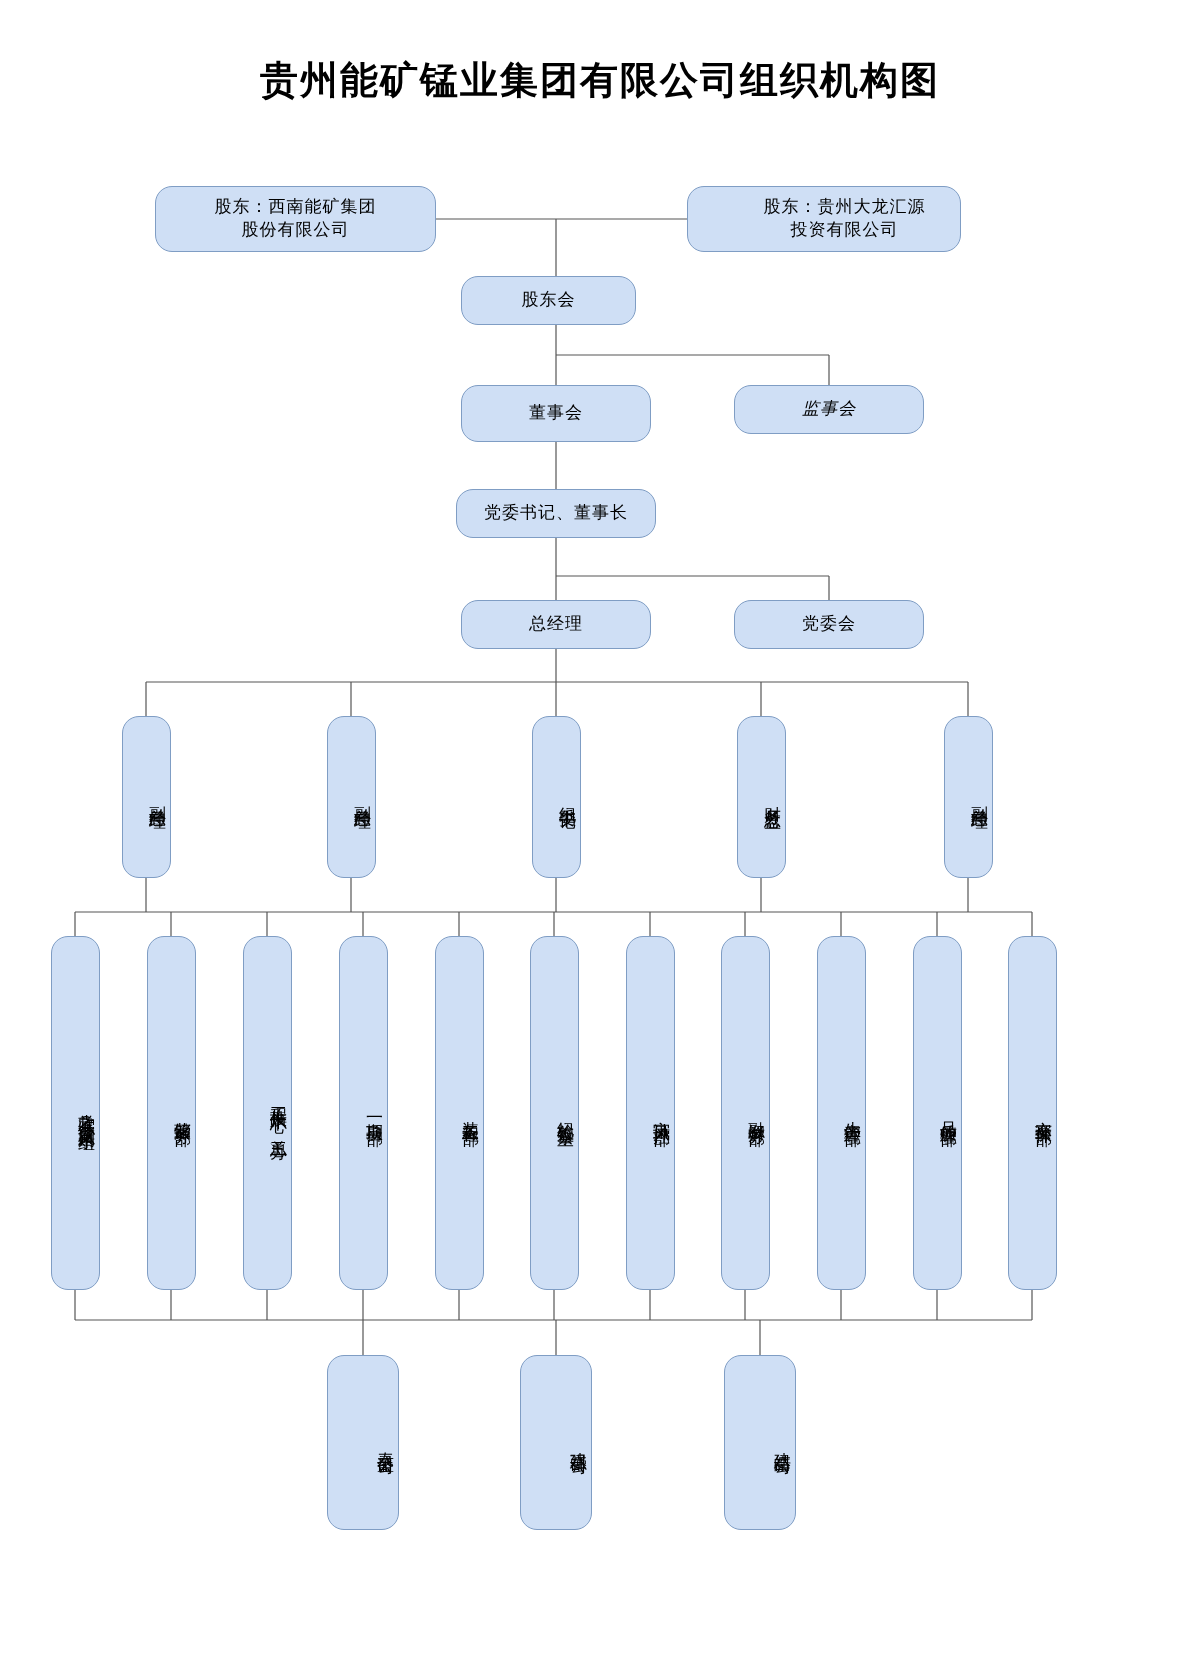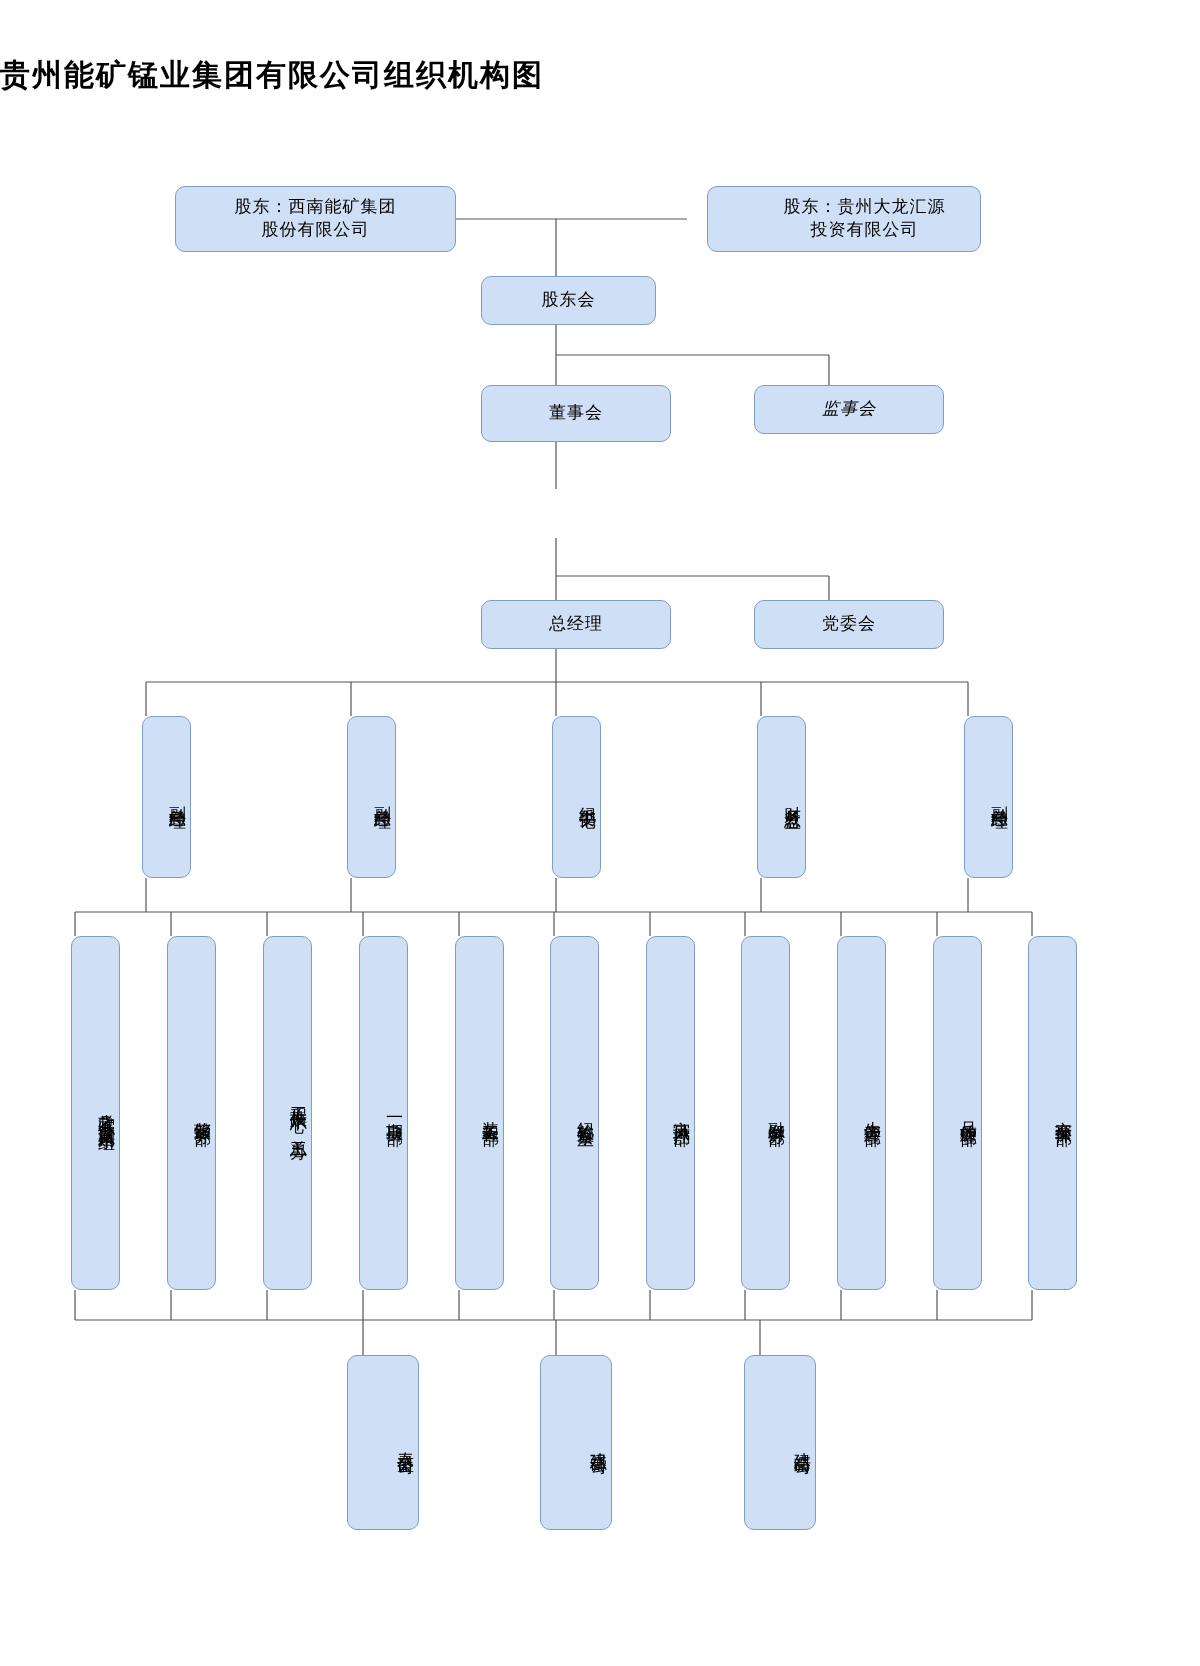--- a/index.html
+++ b/index.html
@@ -19,43 +19,42 @@
     position: absolute;
     left: 0; top: 0;
     width: 1200px;
     height: 1666px;
   }
   .title {
     position: absolute;
     left: 0;
     top: 55px;
     width: 1200px;
-    text-align: left;
-    font-size: 30px;
+    text-align: center;
+    font-size: 38px;
     font-weight: bold;
     letter-spacing: 2px;
     font-family: "Liberation Serif", serif;
   }
   .node {
     position: absolute;
     box-sizing: border-box;
     background: #cfdff5;
     border: 1px solid #7f9dc4;
-    border-radius: 10px;
+    border-radius: 17px;
     display: flex;
     align-items: center;
     justify-content: center;
     text-align: center;
     font-size: 17px;
     line-height: 1.35;
     font-family: "Liberation Serif", serif;
     letter-spacing: 1px;
     white-space: pre-line;
     padding: 2px;
-    margin-left: 20px;
   }
   .node.vert {
     writing-mode: vertical-rl;
     text-orientation: upright;
     letter-spacing: 2px;
     line-height: 1.25;
     padding: 8px 2px;
     align-items: flex-start;
     justify-content: center;
   }
@@ -143,20 +142,21 @@
   <div class="node" style="left:155px; top:186px; width:281px; height:66px;">股东：西南能矿集团
 股份有限公司</div>
   <div class="node" style="left:687px; top:186px; width:274px; height:66px;padding-left:43px;">股东：贵州大龙汇源
 投资有限公司</div>
 
   <div class="node" style="left:461px; top:276px; width:175px; height:49px;">股东会</div>
 
   <div class="node" style="left:461px; top:385px; width:190px; height:57px;">董事会</div>
   <div class="node" style="left:734px; top:385px; width:190px; height:49px;font-style:italic;">监事会</div>
 
+  <div class="node" style="left:456px; top:489px; width:200px; height:49px;">党委书记、董事长</div>
 
   <div class="node" style="left:734px; top:600px; width:190px; height:49px;">党委会</div>
   <div class="node" style="left:461px; top:600px; width:190px; height:49px;">总经理</div>
 
   <div class="node vert" style="left:122px; top:716px; width:49px; height:162px;">副总经理</div>
   <div class="node vert" style="left:327px; top:716px; width:49px; height:162px;">副总经理</div>
   <div class="node vert" style="left:532px; top:716px; width:49px; height:162px;">纪委书记</div>
   <div class="node vert" style="left:737px; top:716px; width:49px; height:162px;">财务总监</div>
   <div class="node vert" style="left:944px; top:716px; width:49px; height:162px;">副总经理</div>
 

